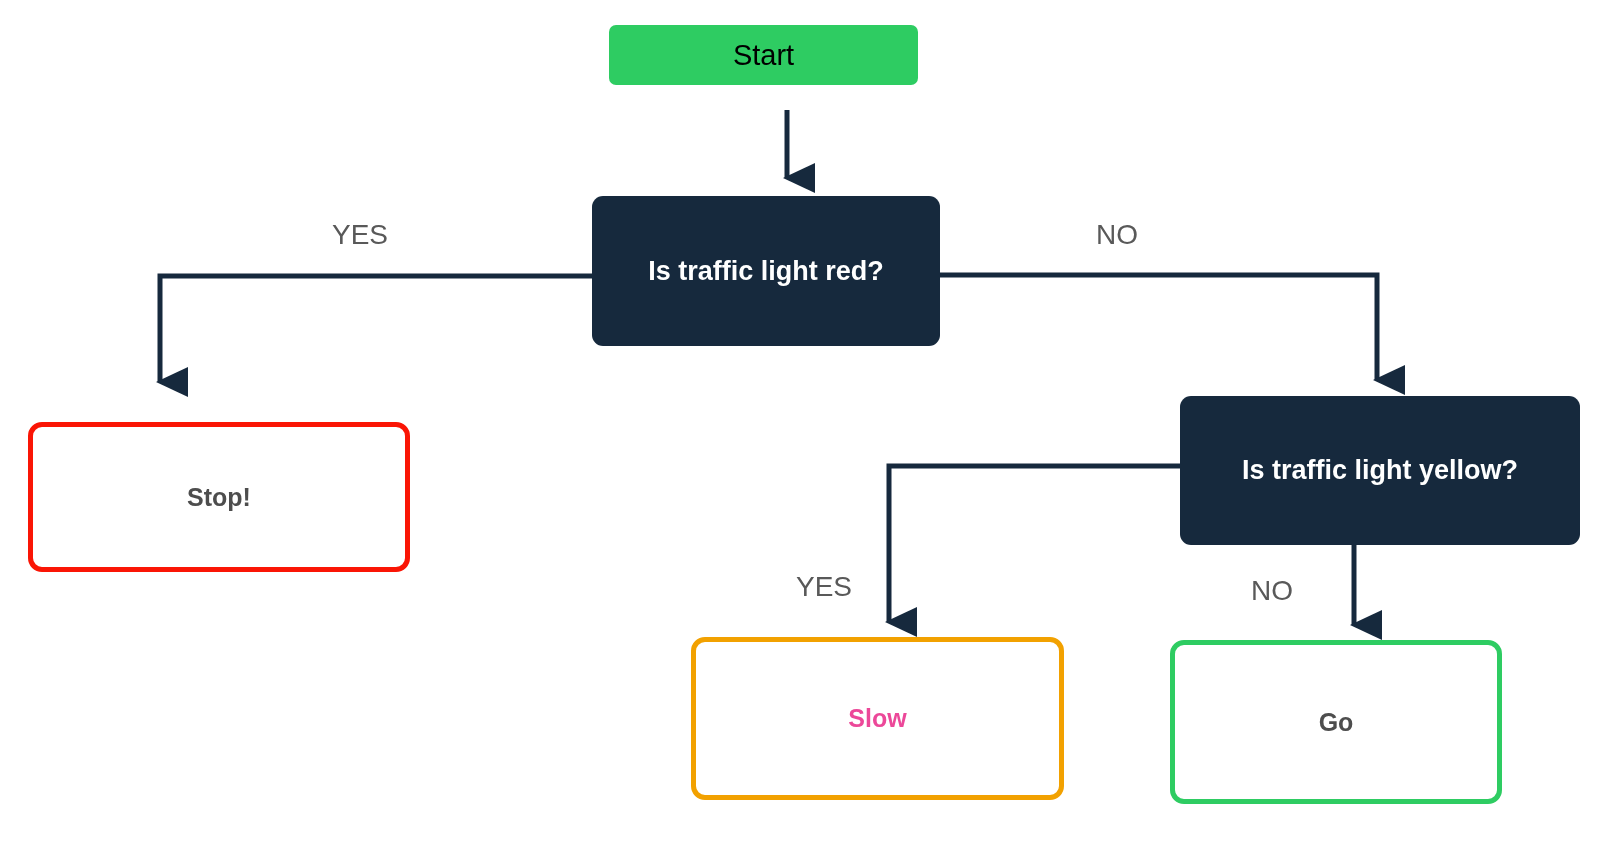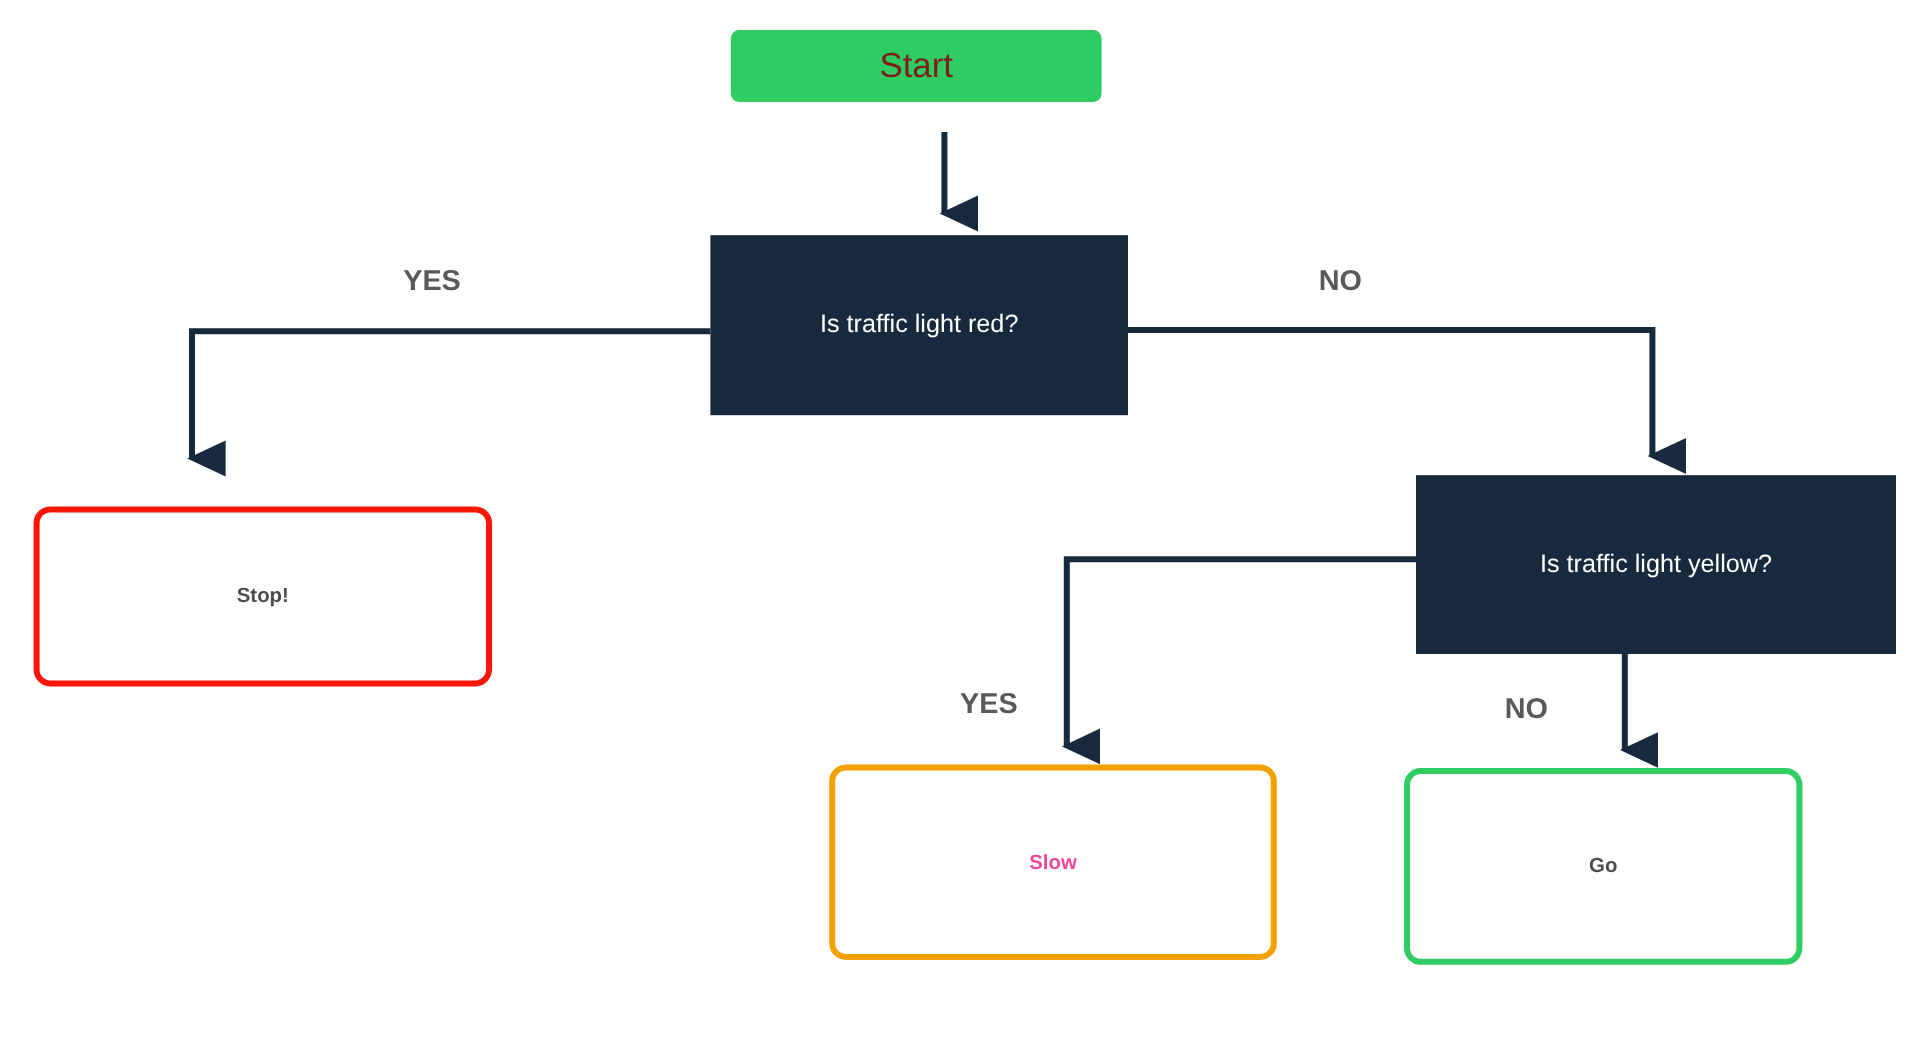--- a/index.html
+++ b/index.html
@@ -33,39 +33,39 @@
   }
   .node-start {
     background: #2ECC62;
     border-radius: 7px;
     color: #4a4a4a;
     font-size: 29px;
     font-weight: 400;
   }
   .node-decision {
     background: #16293D;
-    border-radius: 0;
+    border-radius: 11px;
     color: #ffffff;
-    font-size: 21px;
-    font-weight: 400;
+    font-size: 27px;
+    font-weight: 700;
   }
   .node-terminal {
     background: #ffffff;
     border-radius: 14px;
     color: #4d4d4d;
-    font-size: 17px;
+    font-size: 25px;
     font-weight: bold;
     border-style: solid;
     border-width: 5px;
   }
   .edge-label {
     position: absolute;
     color: #595959;
-    font-size: 24px;
-    font-weight: 700;
+    font-size: 28px;
+    font-weight: 400;
     white-space: nowrap;
   }
 </style>
 </head>
 <body>
 
 <div id="canvas">
 
   <svg id="edge-layer" viewBox="0 0 1600 865" xmlns="http://www.w3.org/2000/svg">
     <defs>
@@ -78,21 +78,21 @@
 
     <path d="M 592 276 L 160 276 L 160 382" fill="none" stroke="#16293D" stroke-width="5" stroke-linejoin="miter" marker-end="url(#arrowhead)"></path>
 
     <path d="M 940 275 L 1377 275 L 1377 380" fill="none" stroke="#16293D" stroke-width="5" stroke-linejoin="miter" marker-end="url(#arrowhead)"></path>
 
     <path d="M 1180 466 L 889 466 L 889 622" fill="none" stroke="#16293D" stroke-width="5" stroke-linejoin="miter" marker-end="url(#arrowhead)"></path>
 
     <path d="M 1354 545 L 1354 625" fill="none" stroke="#16293D" stroke-width="5" marker-end="url(#arrowhead)"></path>
   </svg>
 
-  <div class="node node-start" style="left: 609px; top: 25px; width: 309px; height: 60px; background: rgb(46, 204, 98); color: #7f1d1d;">Start</div>
+  <div class="node node-start" style="left: 609px; top: 25px; width: 309px; height: 60px; background: rgb(46, 204, 98); color: #000000;">Start</div>
 
   <div class="node node-decision" style="left: 592px; top: 196px; width: 348px; height: 150px; background: rgb(22, 41, 61); color: rgb(255, 255, 255);">Is traffic light red?</div>
 
   <div class="node node-terminal" style="left: 28px; top: 422px; width: 382px; height: 150px; background: rgb(255, 255, 255); color: rgb(77, 77, 77); border-color: rgb(250, 21, 5);">Stop!</div>
 
   <div class="node node-decision" style="left: 1180px; top: 396px; width: 400px; height: 149px; background: rgb(22, 41, 61); color: rgb(255, 255, 255);">Is traffic light yellow?</div>
 
   <div class="node node-terminal" style="left: 691px; top: 637px; width: 373px; height: 163px; background: rgb(255, 255, 255); color: #ec4899; border-color: rgb(242, 161, 0);">Slow</div>
 
   <div class="node node-terminal" style="left: 1170px; top: 640px; width: 332px; height: 164px; background: rgb(255, 255, 255); color: rgb(77, 77, 77); border-color: rgb(46, 204, 98);">Go</div>

